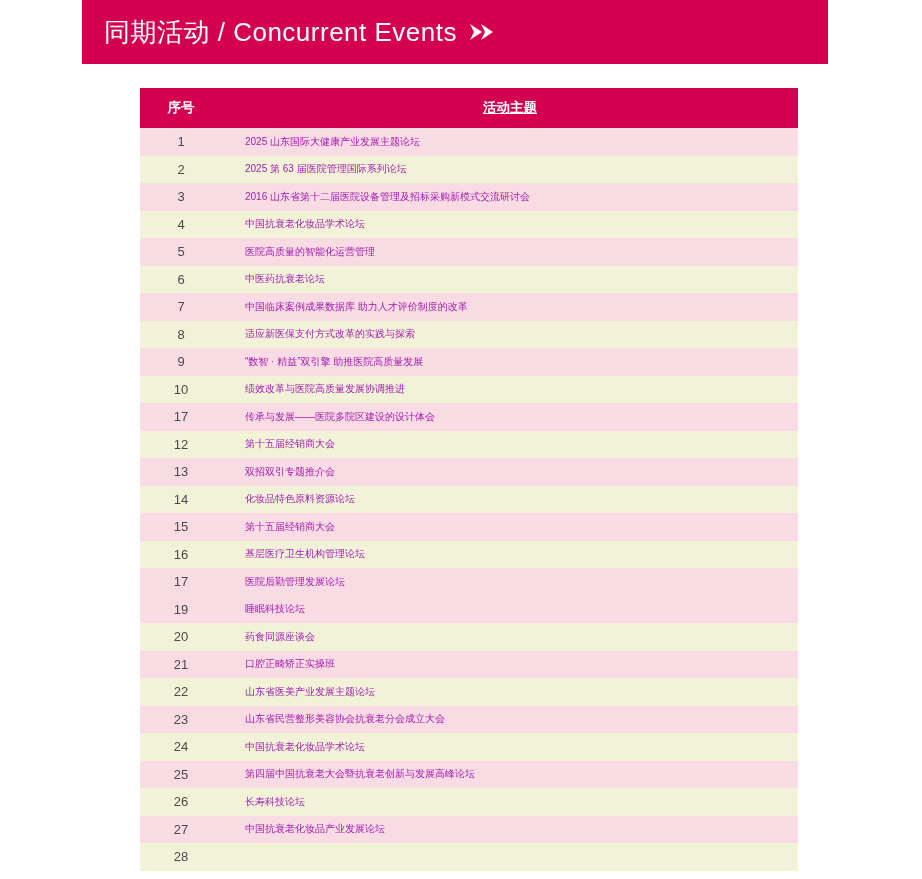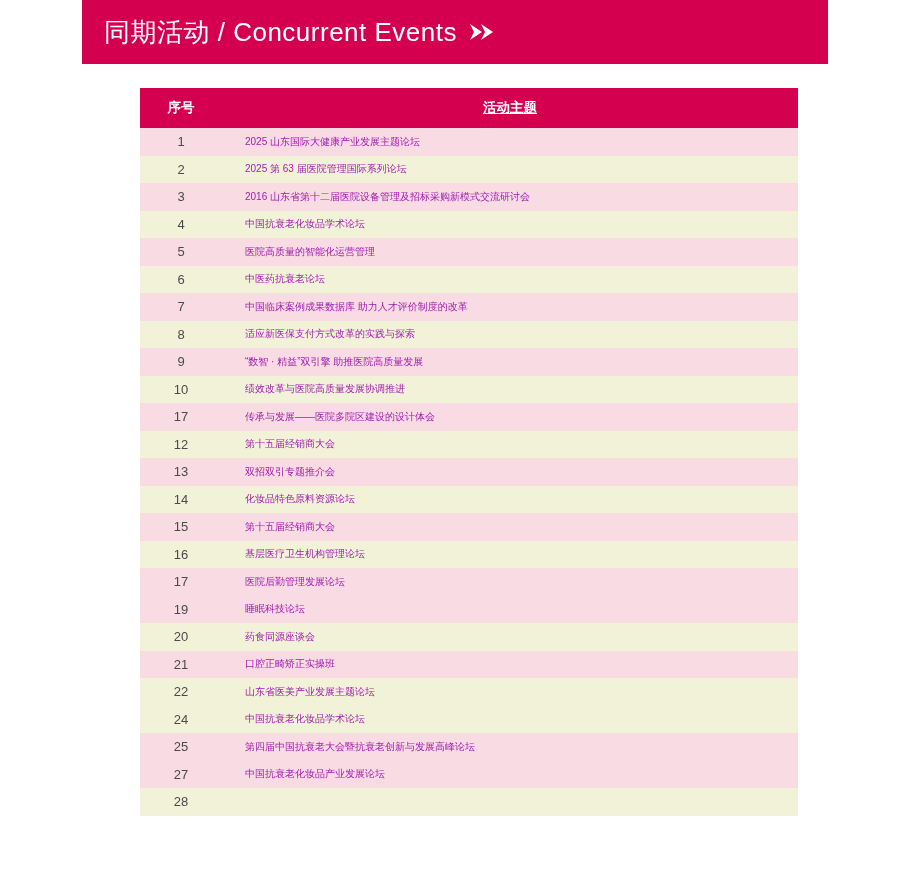--- a/index.html
+++ b/index.html
@@ -191,27 +191,35 @@
             <td class="topic">药食同源座谈会</td>
           </tr>
           <tr class="row-pink">
             <td class="no">21</td>
             <td class="topic">口腔正畸矫正实操班</td>
           </tr>
           <tr class="row-cream">
             <td class="no">22</td>
             <td class="topic">山东省医美产业发展主题论坛</td>
           </tr>
+          <tr class="row-pink">
+            <td class="no">23</td>
+            <td class="topic">山东省民营整形美容协会抗衰老分会成立大会</td>
+          </tr>
           <tr class="row-cream">
             <td class="no">24</td>
             <td class="topic">中国抗衰老化妆品学术论坛</td>
           </tr>
           <tr class="row-pink">
             <td class="no">25</td>
             <td class="topic">第四届中国抗衰老大会暨抗衰老创新与发展高峰论坛</td>
+          </tr>
+          <tr class="row-cream">
+            <td class="no">26</td>
+            <td class="topic">长寿科技论坛</td>
           </tr>
           <tr class="row-pink">
             <td class="no">27</td>
             <td class="topic">中国抗衰老化妆品产业发展论坛</td>
           </tr>
           <tr class="row-cream">
             <td class="no">28</td>
             <td class="topic"></td>
           </tr>
         </tbody>

